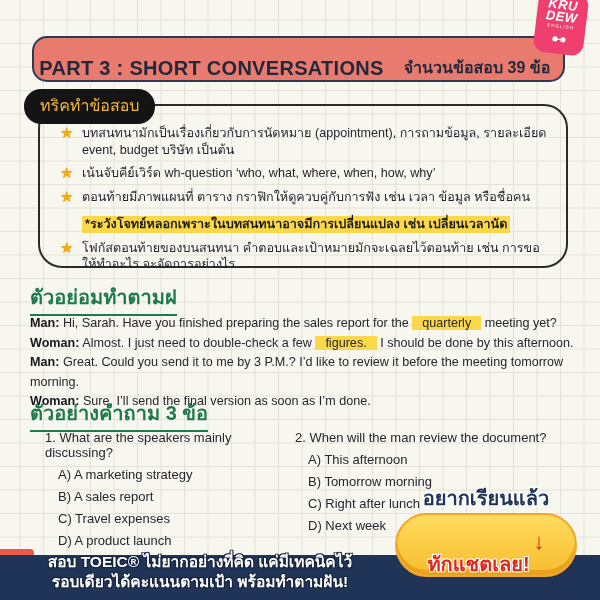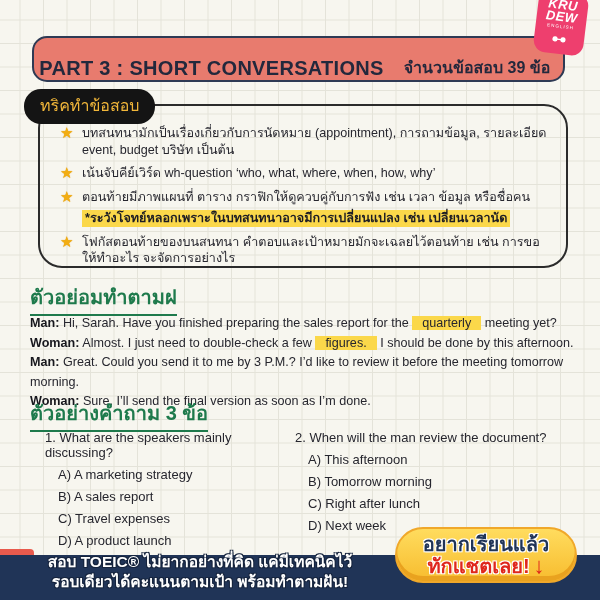--- a/index.html
+++ b/index.html
@@ -55,21 +55,21 @@
     position:absolute; left:24px; top:89px; z-index:3;
     background:#141414; color:#f2b73a; font-weight:normal; font-size:16px;
     padding:4px 16px 6px 16px; border-radius:17px;
   }
   .tip { display:flex; margin-bottom:7px; }
   .tip .star { flex:0 0 22px; color:#f2ad13; font-size:15px; line-height:16px;
     text-shadow:0 0 1px #d88f00; }
   .tip .t-body { font-size:12.6px; line-height:16.5px; color:#26262e; }
   .tip .t-hl {
     display:inline-block; background:#fbd84a; font-weight:bold;
-    padding:0 3px; margin-top:5px; color:#1d1d24;
+    padding:0 3px; margin-top:11px; color:#1d1d24;
   }
   .tip .t-hl:empty { display:none; }
 
   
   .sec-head {
     position:absolute; left:30px;
     font-size:20px; font-weight:bold; color:#1e7a4c;
     border-bottom:2.5px solid #1e7a4c; padding-bottom:1px;
   }
 
@@ -97,35 +97,36 @@
     position:absolute; left:0; bottom:0; width:600px; height:45px;
     background:#203457; z-index:2;
   }
   .footer-text {
     position:absolute; left:0; top:552px; width:400px; z-index:3;
     text-align:center; color:#fff; font-weight:bold;
     font-size:15.5px; line-height:20px;
     text-shadow:1px 1px 0 #16243d, -1px 1px 0 #16243d, 1px -1px 0 #16243d, -1px -1px 0 #16243d;
   }
   .cta {
-    position:absolute; right:23px; top:527px; width:182px; height:56px; z-index:4;
+    position:absolute; right:23px; top:513px; width:182px; height:64px; z-index:4;
     background:linear-gradient(#ffdc5e, #f7bc2e);
     border-radius:32px; border:2px solid #f0a82a;
     box-shadow:inset 0 -5px 0 #e9a21f;
-    display:flex; flex-direction:column; align-items:center; justify-content:center;
+    display:flex; flex-direction:column; align-items:center; justify-content:flex-end;
     cursor:pointer;
   }
   .cta .c1 {
     font-size:20px; font-weight:bold; color:#203457; line-height:22px;
     text-shadow:1px 1px 0 #fff,-1px 1px 0 #fff,1px -1px 0 #fff,-1px -1px 0 #fff;
   }
   .cta .c2row { display:flex; align-items:center; gap:4px; }
   .cta .c2 {
     font-size:20px; font-weight:bold; color:#df271c; line-height:22px;
     text-shadow:1px 1px 0 #fff,-1px 1px 0 #fff,1px -1px 0 #fff,-1px -1px 0 #fff;
+    margin-top:44px;
   }
   .cta .arrow { font-size:22px; font-weight:bold; color:#df271c; line-height:20px; }
 </style>
 </head>
 <body>
 
 <div class="page">
 
   <div class="logo">
     <div class="l1">KRU</div>

